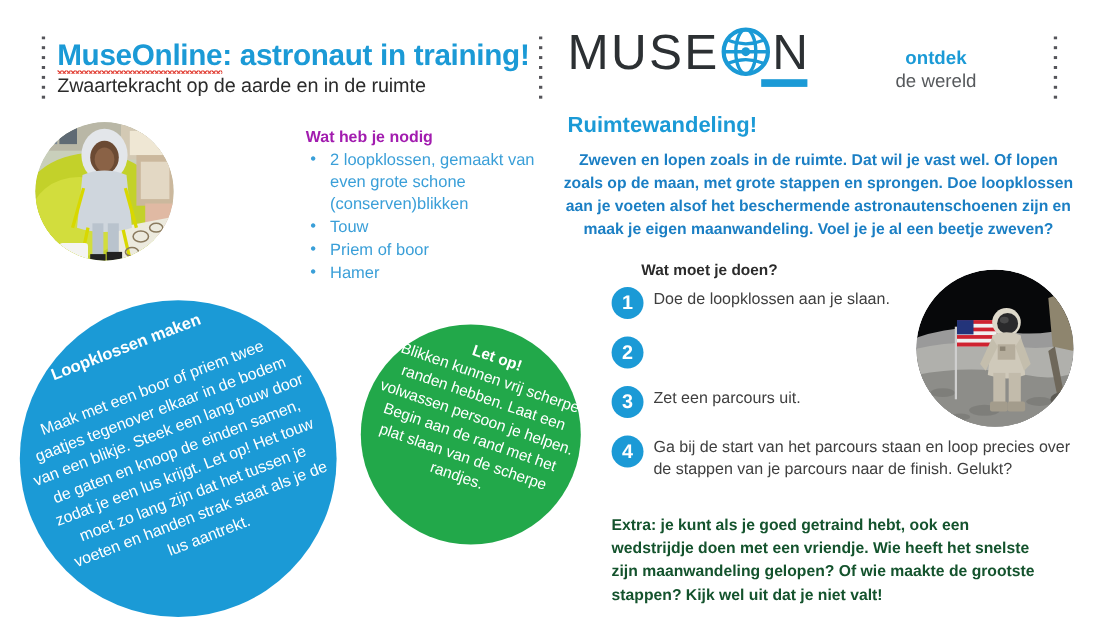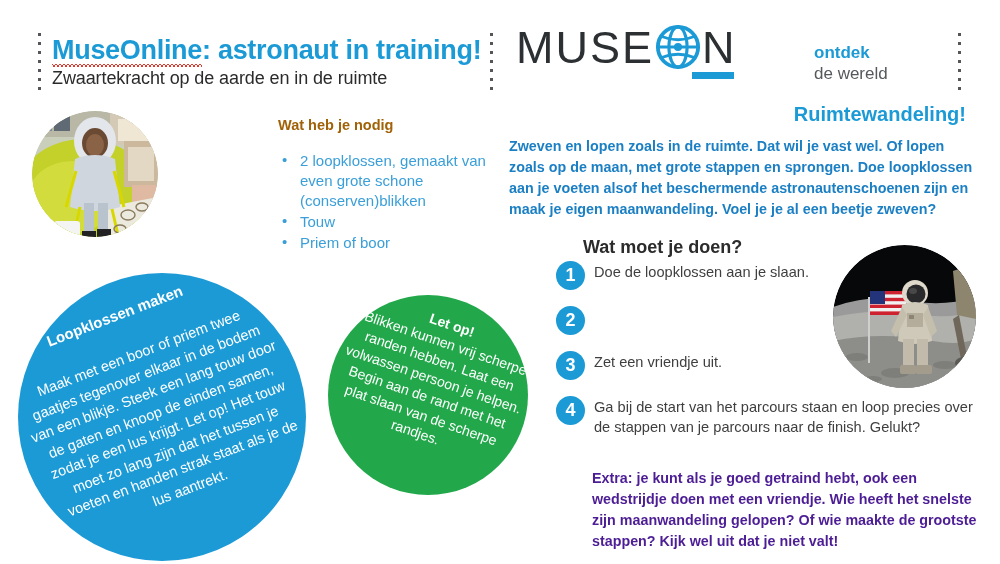--- a/index.html
+++ b/index.html
@@ -52,36 +52,36 @@
   .logo-word{
     font-family:"Liberation Sans", sans-serif;
     font-size:45px;color:#2c3033;letter-spacing:2px;font-weight:400;
     line-height:1;
   }
   .globe{width:46px;height:46px;margin:0 1px;flex:0 0 auto;}
   .logo-bar{
     position:absolute;left:176px;top:48px;width:42px;height:7px;background:#1b9ad6;
   }
   .tagline{position:absolute;left:814px;top:42px;}
-  .tag-1{color:#1b9ad6;font-size:17px;font-weight:bold;line-height:1.25;}
+  .tag-1{color:#1b9ad6;font-size:17px;font-weight:bold;line-height:1.25;text-align:center;}
   .tag-2{color:#56595c;font-size:17px;font-weight:400;line-height:1.25;}
 
   
   .photo-kid{
     position:absolute;left:32px;top:111px;width:126px;height:126px;border-radius:50%;
     overflow:hidden;
   }
   .photo-moon{
     position:absolute;left:833px;top:245px;width:143px;height:143px;border-radius:50%;
     overflow:hidden;
   }
 
   
   .materials{position:absolute;left:278px;top:117px;width:215px;}
-  .mat-h{color:#a16207;font-size:14.5px;font-weight:bold;margin-bottom:18px;}
+  .mat-h{color:#a21caf;font-size:14.5px;font-weight:bold;margin-bottom:3px;}
   .mat-ul{list-style:none;margin:0;padding:0;}
   .mat-li{
     color:#3a9fd8;font-size:15px;line-height:1.33;
     padding-left:22px;position:relative;margin-bottom:1px;
   }
   .mat-li::before{
     content:"\2022";position:absolute;left:4px;top:-1px;color:#3a9fd8;font-size:15px;
   }
 
   
@@ -115,44 +115,44 @@
     position:absolute;left:20px;top:18px;width:160px;
     color:#ffffff;font-size:14px;font-weight:bold;text-align:center;line-height:1.15;
   }
   .cg-body{
     position:absolute;left:6px;top:36px;width:188px;
     color:#ffffff;font-size:14px;line-height:1.35;text-align:center;
   }
 
   
   .rw-title{
-    position:absolute;left:516px;top:103px;width:450px;text-align:right;
+    position:absolute;left:516px;top:103px;width:450px;text-align:left;
     color:#1b9ad6;font-size:20px;font-weight:bold;
   }
   .intro{
     position:absolute;left:509px;top:136px;width:470px;
-    color:#1b7fc4;font-size:14.3px;font-weight:bold;line-height:1.47;
+    color:#1b7fc4;font-size:14.3px;font-weight:bold;line-height:1.47;text-align:center;
   }
   .steps-h{
     position:absolute;left:583px;top:237px;
-    color:#2b2b2b;font-size:18px;font-weight:bold;
+    color:#2b2b2b;font-size:14px;font-weight:bold;
   }
   .steps{position:absolute;left:556px;top:261px;width:420px;}
   .step{position:relative;min-height:34px;margin-bottom:11px;}
   .step-num{
     position:absolute;left:0;top:0;width:29px;height:29px;border-radius:50%;
     background:#1b9ad6;color:#fff;font-size:18px;font-weight:bold;
     display:flex;align-items:center;justify-content:center;
   }
   .step-txt{
     margin-left:38px;color:#3f3f3f;font-size:14.6px;line-height:1.35;padding-top:2px;
   }
   .extra{
-    position:absolute;left:592px;top:468px;width:395px;
-    color:#4c1d95;font-size:14.3px;font-weight:bold;line-height:1.48;
+    position:absolute;left:556px;top:468px;width:395px;
+    color:#14532d;font-size:14.3px;font-weight:bold;line-height:1.48;
   }
 </style>
 </head>
 <body>
 
 <div class="page">
 
   <div class="vdots left"></div>
   <div class="vdots mid"></div>
   <div class="vdots right"></div>
@@ -279,20 +279,21 @@
       </g>
     </svg>
   </div>
 
   <div class="materials">
     <div class="mat-h">Wat heb je nodig</div>
     <ul class="mat-ul">
       <li class="mat-li">2 loopklossen, gemaakt van even grote schone (conserven)blikken</li>
       <li class="mat-li">Touw</li>
       <li class="mat-li">Priem of boor</li>
+      <li class="mat-li">Hamer</li>
     </ul>
   </div>
 
   <div class="circle-blue">
     <div class="cb-inner">
       <div class="cb-title">Loopklossen maken</div>
       <div class="cb-body">Maak met een boor of priem twee gaatjes tegenover elkaar in de bodem van een blikje. Steek een lang touw door de gaten en knoop de einden samen, zodat je een lus krijgt. Let op! Het touw moet zo lang zijn dat het tussen je voeten en handen strak staat als je de lus aantrekt.</div>
     </div>
   </div>
 
@@ -310,21 +311,21 @@
   <div class="steps">
     <div class="step">
       <div class="step-num">1</div>
       <div class="step-txt">Doe de loopklossen aan je slaan.</div>
     </div>
     <div class="step">
       <div class="step-num">2</div>
     </div>
     <div class="step">
       <div class="step-num">3</div>
-      <div class="step-txt">Zet een vriendje uit.</div>
+      <div class="step-txt">Zet een parcours uit.</div>
     </div>
     <div class="step">
       <div class="step-num">4</div>
       <div class="step-txt">Ga bij de start van het parcours staan en loop precies over de stappen van je parcours naar de finish. Gelukt?</div>
     </div>
   </div>
 
   <div class="extra">Extra: je kunt als je goed getraind hebt, ook een wedstrijdje doen met een vriendje. Wie heeft het snelste zijn maanwandeling gelopen? Of wie maakte de grootste stappen? Kijk wel uit dat je niet valt!</div>
 
 </div>

